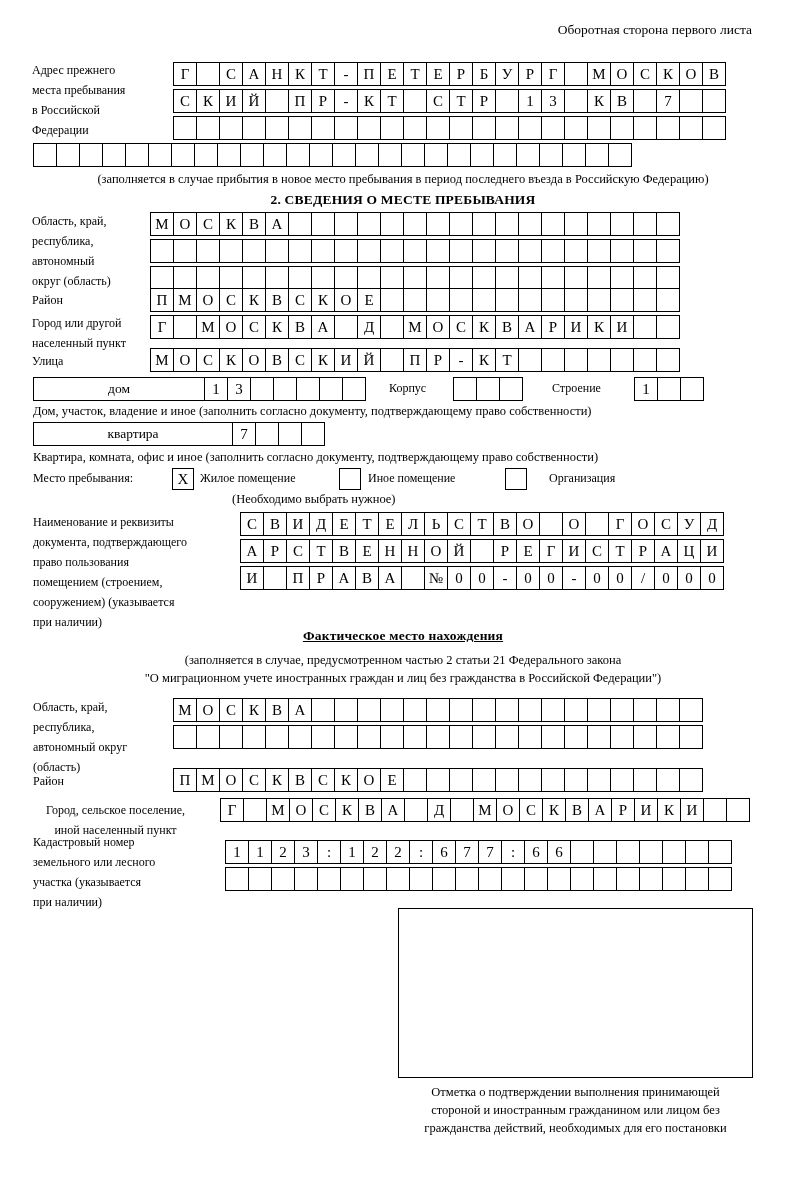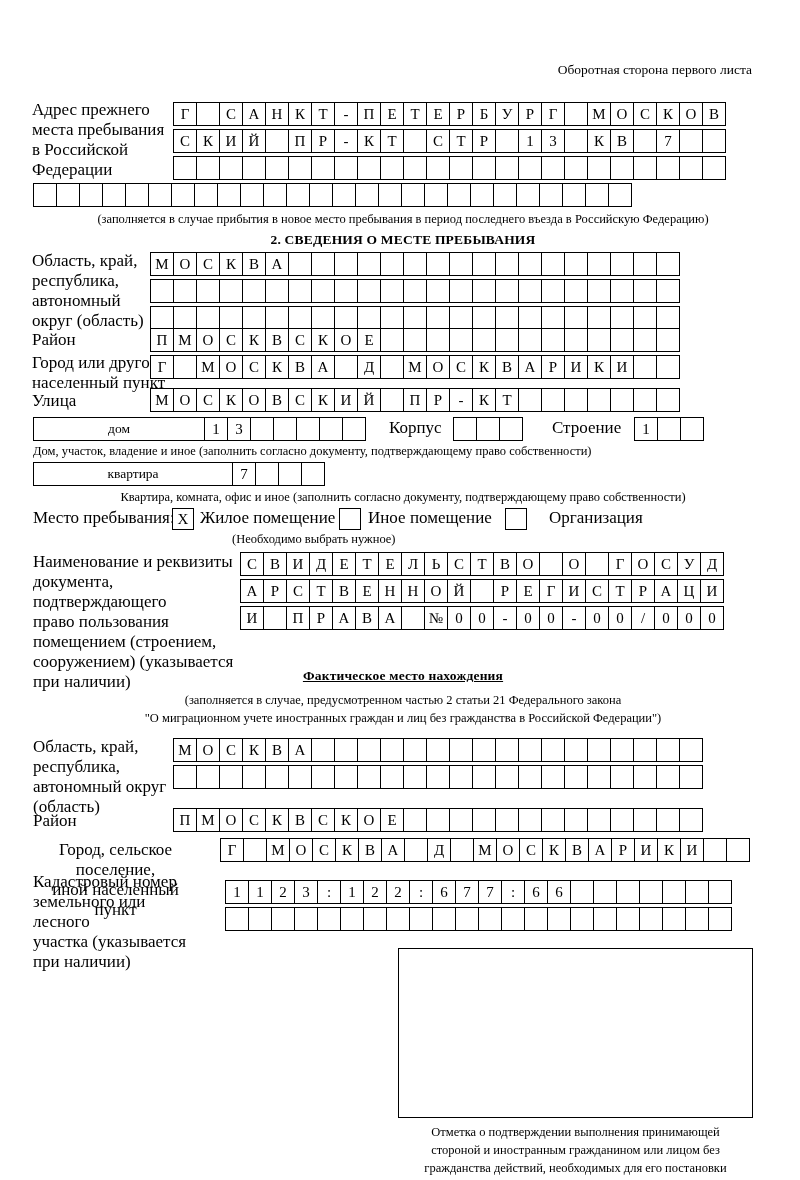--- a/index.html
+++ b/index.html
@@ -13,30 +13,30 @@
     font-family: "Liberation Serif", serif;
     color: #000000;
     position: relative;
     overflow: hidden;
   }
   .page {
     position: relative;
     width: 800px;
     height: 1180px;
   }
-  .abs { position: absolute; margin-top: 40px; }
+  .abs { position: absolute; }
 
   .hdr-right {
     right: 48px;
     top: 22px;
     font-size: 13.5px;
   }
 
   .lbl {
-    font-size: 17px;
+    font-size: 12px;
     line-height: 20px;
     white-space: pre-line;
   }
   .lbl-sm {
     font-size: 12.5px;
     line-height: 19px;
   }
 
   
   .cells {
@@ -409,21 +409,21 @@
   <div class="abs wide-box" style="left:33px; top:422px; width:200px;">квартира</div>
 
   <div class="abs lbl-sm" style="left:33px; top:402px; width:740px;">Дом, участок, владение и иное (заполнить согласно документу, подтверждающему право собственности)</div>
   <div class="abs cells" style="left:232px; top:422px;" id="s2flat">
       <div class="cell">7</div>
       <div class="cell"></div>
       <div class="cell"></div>
       <div class="cell"></div>
     </div>
 
-  <div class="abs lbl-sm" style="left:33px; top:448px; width:740px;text-align:center;">Квартира, комната, офис и иное (заполнить согласно документу, подтверждающему право собственности)</div>
+  <div class="abs lbl-sm" style="left:33px; top:448px; width:740px;">Квартира, комната, офис и иное (заполнить согласно документу, подтверждающему право собственности)</div>
 
   <div class="abs lbl" style="left:33px; top:468px;text-align:right;">Место пребывания:</div>
   <div class="abs chk" style="left:172px; top:468px;">X</div>
   <div class="abs lbl" style="left:200px; top:468px;font-family:Liberation Serif, serif;">Жилое помещение</div>
   <div class="abs chk" style="left:339px; top:468px;"></div>
   <div class="abs lbl" style="left:368px; top:468px;">Иное помещение</div>
   <div class="abs chk" style="left:505px; top:468px;"></div>
   <div class="abs lbl" style="left:549px; top:468px;">Организация</div>
   <div class="abs lbl-sm" style="left:232px; top:490px;">(Необходимо выбрать нужное)</div>
 

